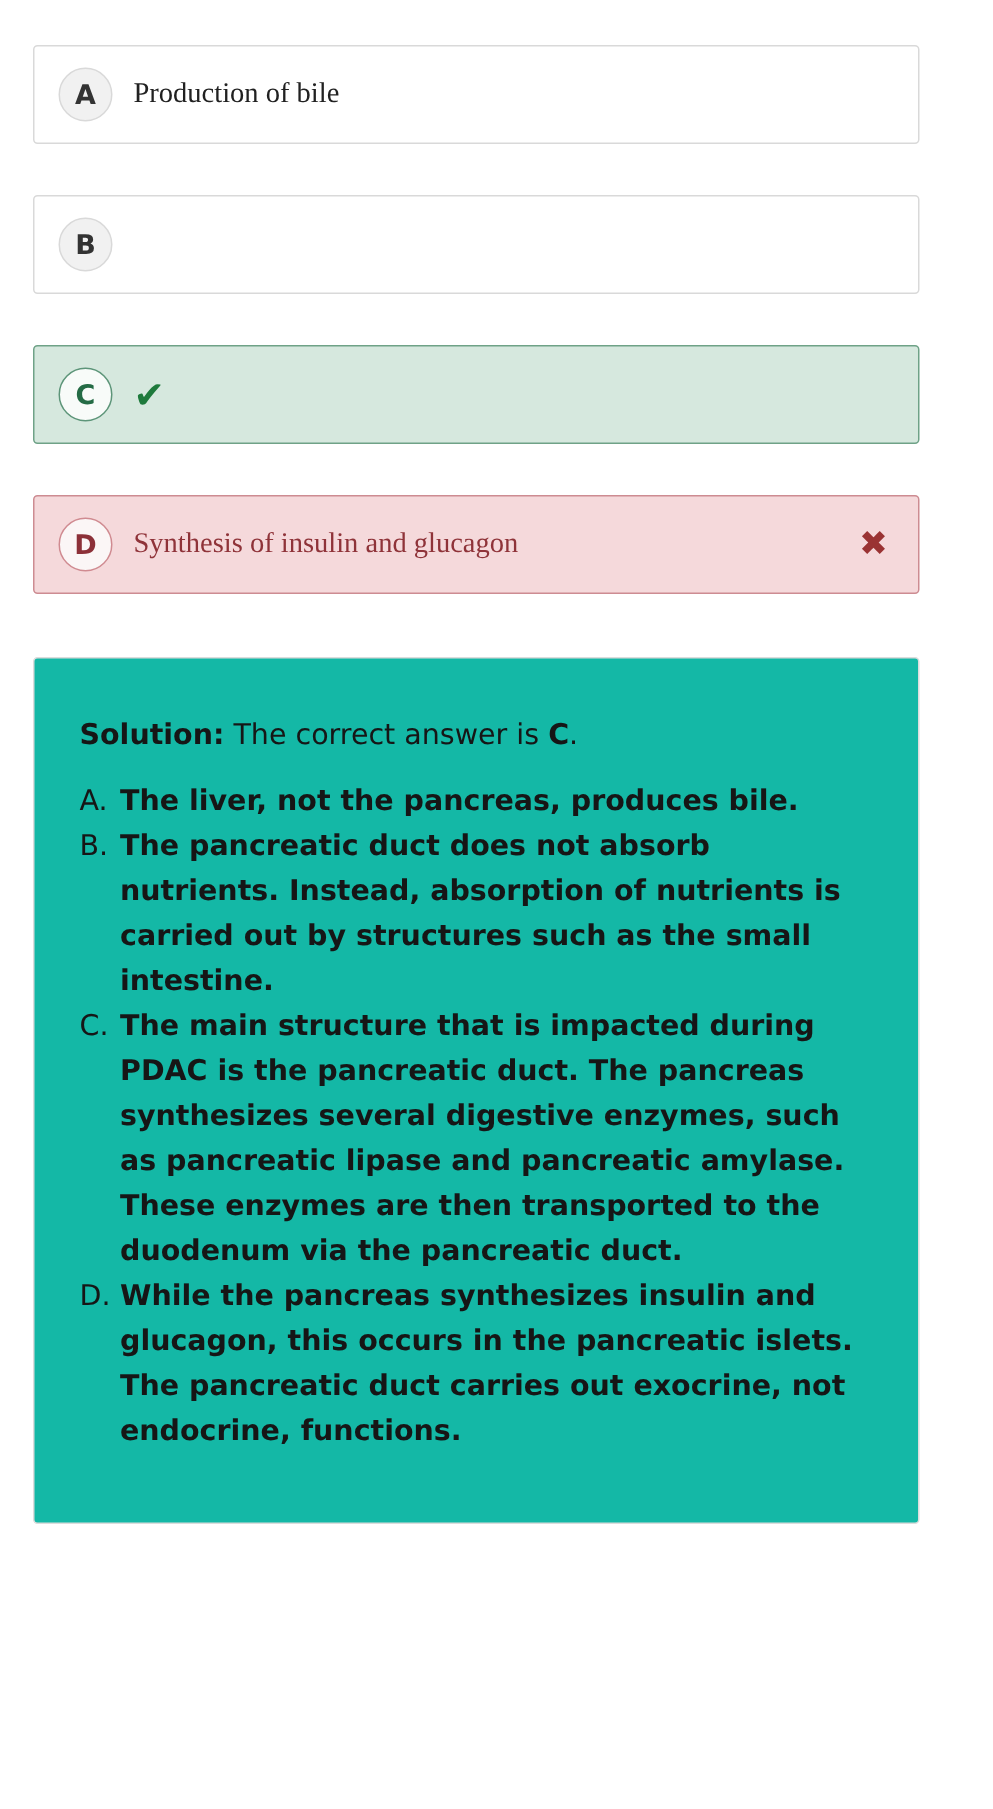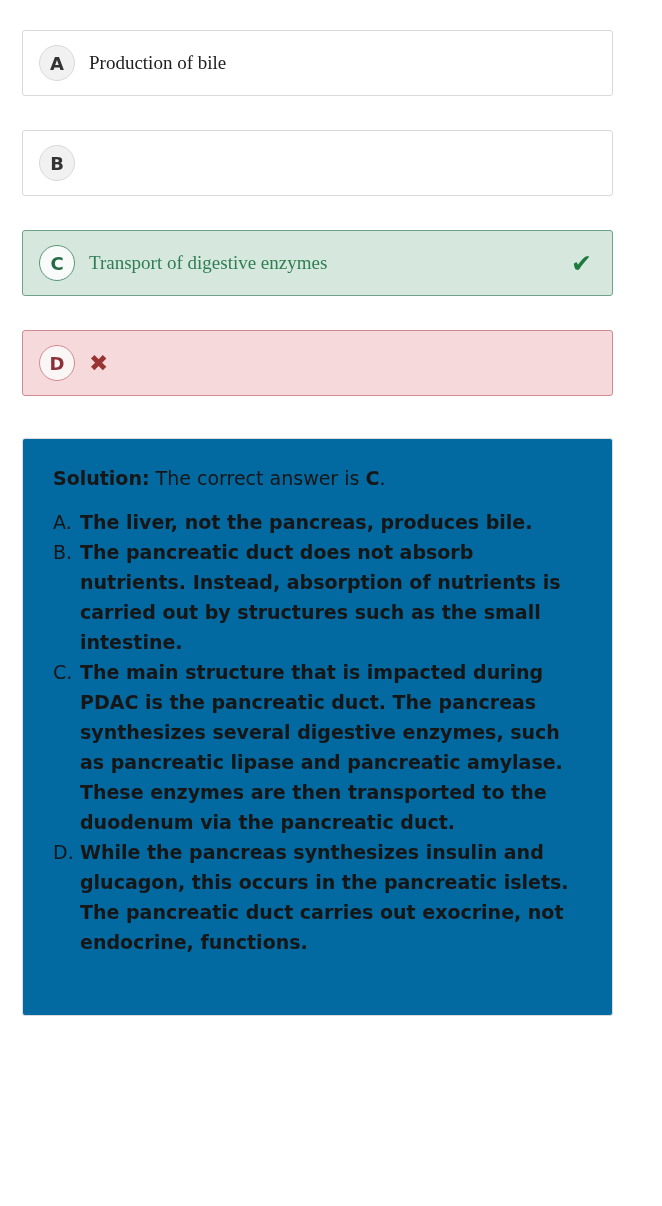--- a/index.html
+++ b/index.html
@@ -82,24 +82,24 @@
     background: #fbf6f6;
     border-color: #d08b91;
     color: #8c3038;
   }
   .option.incorrect .option-text { color: #8f3339; }
   .option.incorrect .result-icon { color: #9a3333; font-size: 23px; }
 
   .solution {
     margin-top: 42px;
     min-height: 578px;
-    background: #0369a1;
+    background: #14b8a6;
     border: 1px solid #dcdcdc;
     border-radius: 3px;
-    padding: 24px 38px 38px 30px;
+    padding: 36px 38px 38px 30px;
   }
   .solution-title {
     font-size: 19px;
     line-height: 30px;
     margin-bottom: 14px;
     color: #161616;
   }
   .solution-title b, .solution-title span { white-space: pre-wrap; }
   .sol-item {
     display: flex;
@@ -128,26 +128,26 @@
       <span class="badge">A</span>
       <span class="option-text">Production of bile</span>
     </div>
 
     <div class="option">
       <span class="badge">B</span>
     </div>
 
     <div class="option correct">
       <span class="badge">C</span>
-      <span class="option-text">Transport of digestive enzymes</span>
       <span class="result-icon">✔</span>
     </div>
 
     <div class="option incorrect">
       <span class="badge">D</span>
+      <span class="option-text">Synthesis of insulin and glucagon</span>
       <span class="result-icon">✖</span>
     </div>
 
   </div>
 
   <div class="solution">
 
     <p class="solution-title">
       <b>Solution:</b><span> The correct answer is </span><b>C</b><span>.</span>
     </p>

